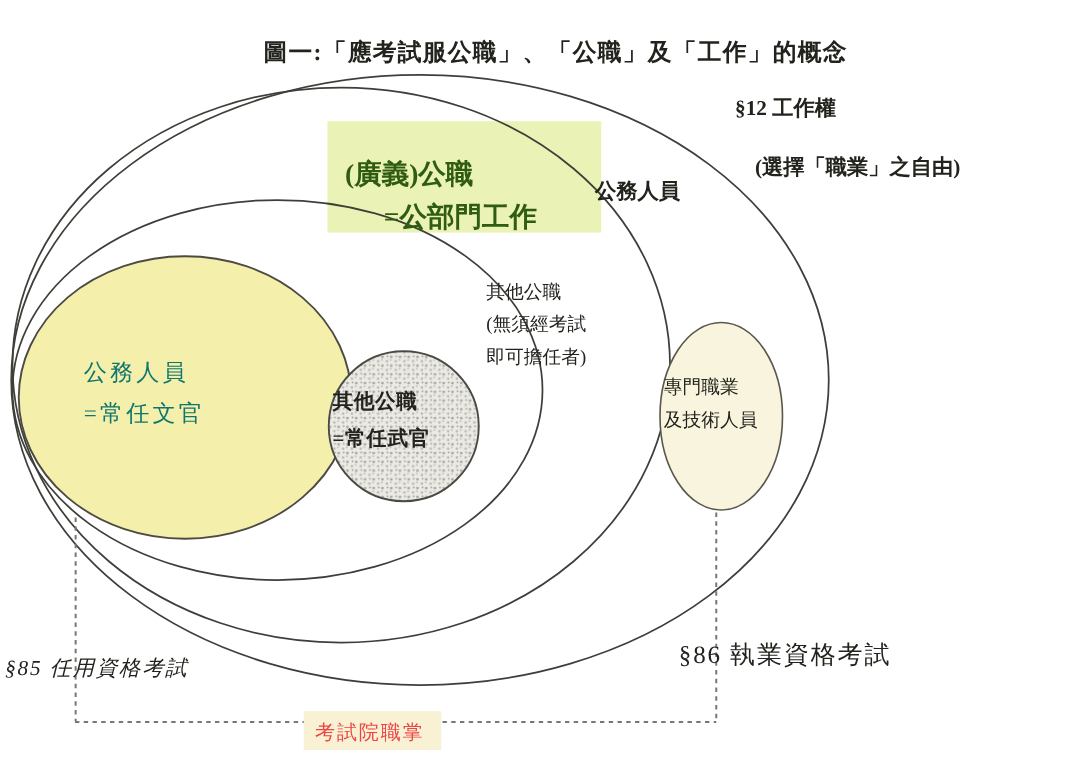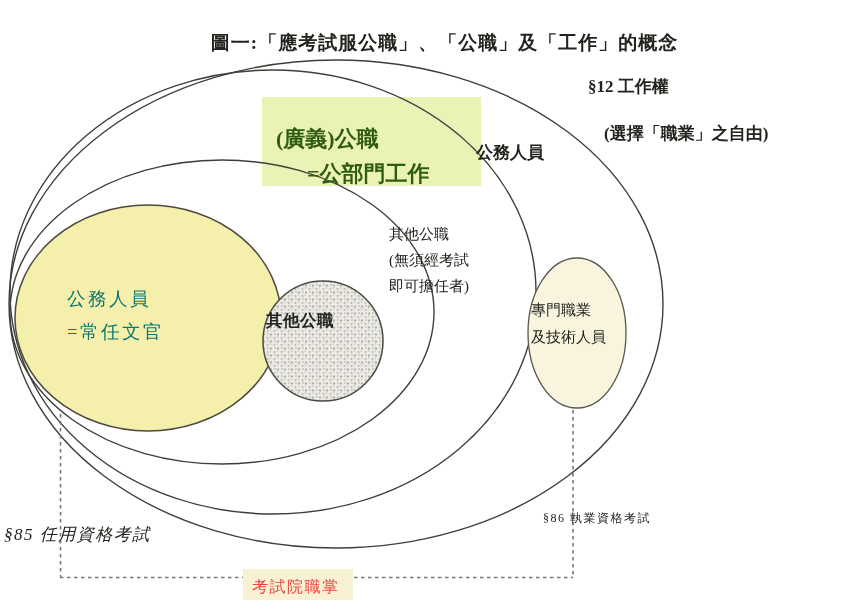--- a/index.html
+++ b/index.html
@@ -65,32 +65,33 @@
   <div class="lbl bold" style="left:476px;top:141px;font-size:17px;">公務人員</div>
 
 
   <div class="lbl" style="left:67px;top:283px;font-size:18.5px;letter-spacing:2.5px;line-height:33px;color:#0f766e;">
     <div>公務人員</div>
     <div>=常任文官</div>
   </div>
 
   <div class="lbl bold" style="left:266px;top:306px;font-size:16.5px;line-height:30px;letter-spacing:0.5px;">
     <div>其他公職</div>
+    <div>=常任武官</div>
   </div>
 
   <div class="lbl" style="left:531px;top:297px;font-size:15px;line-height:27px;">
     <div>專門職業</div>
     <div>及技術人員</div>
   </div>
 
   <div class="lbl" style="left:389px;top:221px;font-size:15px;line-height:26px;">
     <div>其他公職</div>
     <div>(無須經考試</div>
     <div>即可擔任者)</div>
   </div>
 
   <div class="lbl" style="left:4px;top:523px;font-size:17px;letter-spacing:1.5px;font-style:italic;">§85 任用資格考試</div>
 
-  <div class="lbl" style="left:543px;top:510px;font-size:12px;letter-spacing:1.5px;">§86 執業資格考試</div>
+  <div class="lbl" style="left:543px;top:510px;font-size:20px;letter-spacing:1.5px;">§86 執業資格考試</div>
 
   <div class="lbl" style="left:252px;top:575px;font-size:16px;letter-spacing:1.5px;color:#ef4444;">考試院職掌</div>
 
 </div>
 
 </body></html>

